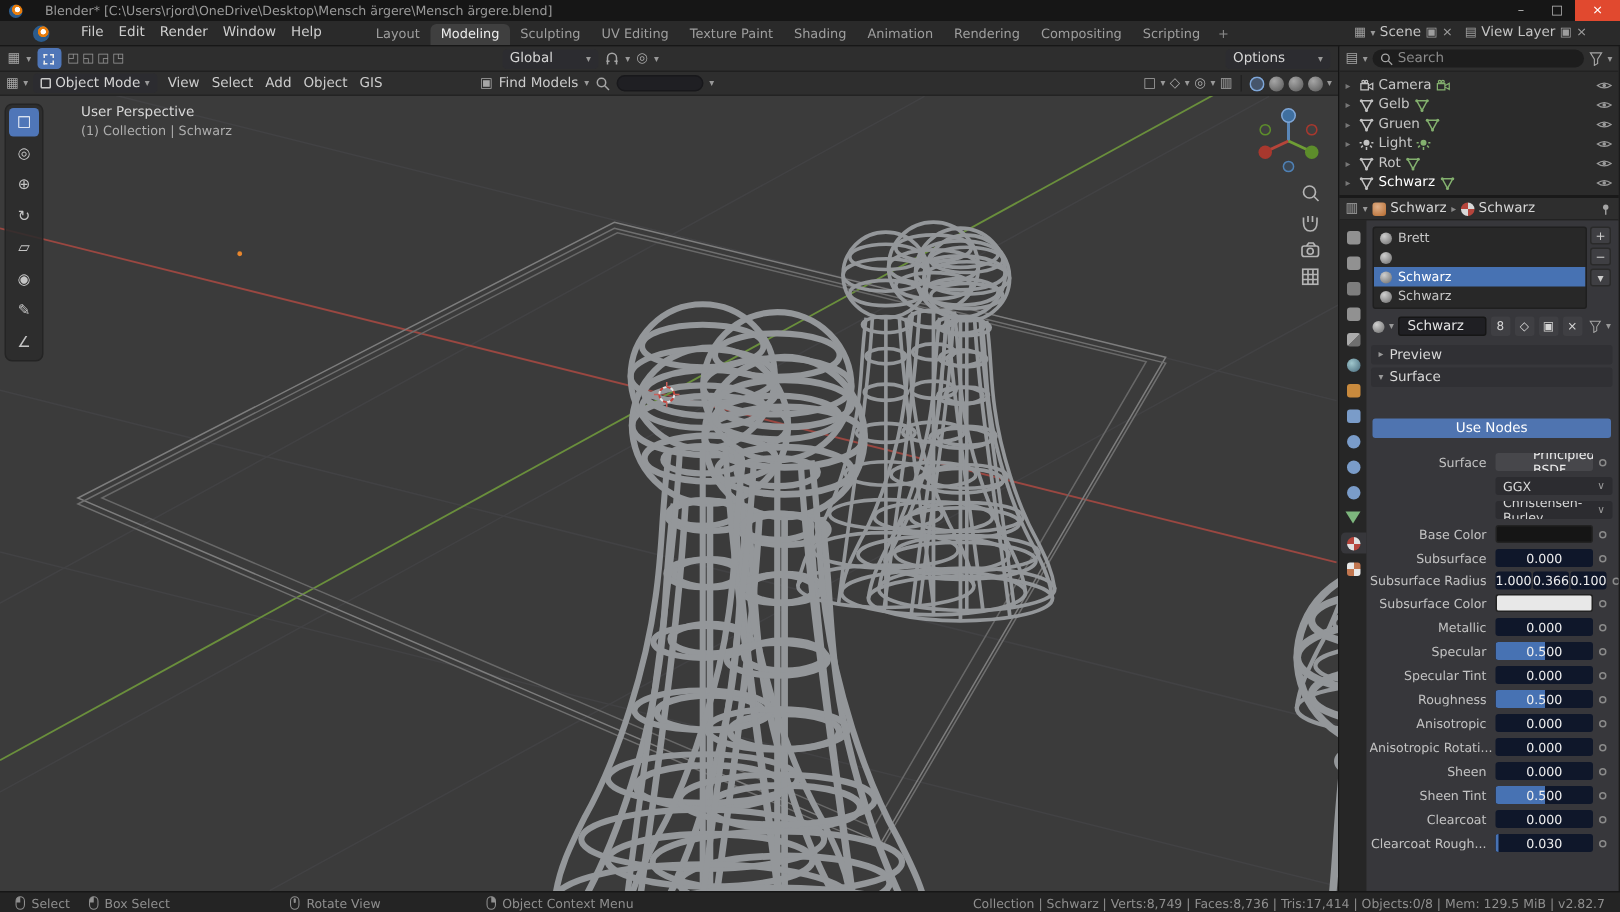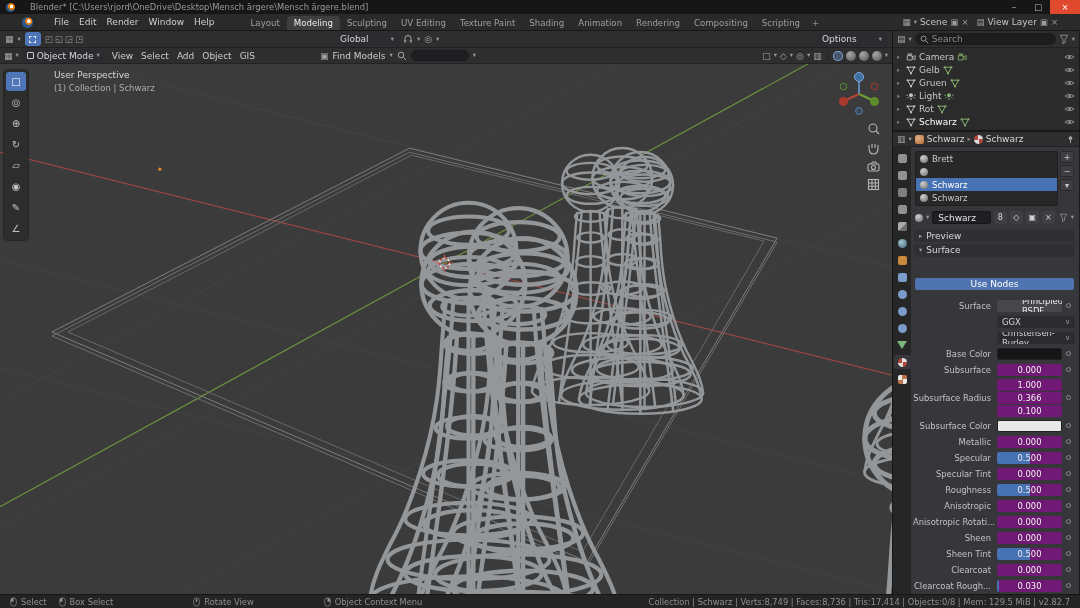--- a/index.html
+++ b/index.html
@@ -136,31 +136,31 @@
     justify-content:center;border-radius:2px;color:#d5d5d5;font-size:8px;padding:0 2px}
 
   .panel-h{height:13px;background:#303034;display:flex;align-items:center;gap:4px;padding:0 5px;
     color:#d8d8d8;margin:1px 1px;border-radius:2px}
   .use-nodes{height:13px;background:#4f74b0;border-radius:2px;margin:20px 2px 8px;display:flex;
     align-items:center;justify-content:center;color:#fff}
 
   .prow{display:grid;grid-template-columns:84px 1fr 13px;align-items:center;height:16px;padding-right:1px}
   .prow.vec{height:auto;padding:1px 1px 1px 0}
   .plabel{text-align:right;padding-right:6px;color:#c3c3c3;white-space:nowrap;overflow:hidden;font-size:8.4px}
-  .pfield{height:12px;background:#701a75;border-radius:2px;position:relative;overflow:hidden;
+  .pfield{height:12px;background:#0f172a;border-radius:2px;position:relative;overflow:hidden;
     display:flex;align-items:center;justify-content:center;color:#efefef;font-size:8.4px}
   .pfield .fill{position:absolute;left:0;top:0;bottom:0;background:#4772b3}
   .pfield span{position:relative;z-index:1}
   .pfield.menu{justify-content:flex-start;padding:0 5px;gap:20px;background:#47474b}
   .mdot{width:5px;height:5px;border-radius:50%;background:#bcbcbc;display:inline-block}
   .pfield.dropdown{grid-column:2/4;background:#2c2c30;justify-content:space-between;padding:0 5px;color:#d8d8d8}
   .pfield.dropdown .drop{color:#9a9a9a;font-size:7px}
   .pfield.swatch{border:1px solid #222}
   .pdecor{width:5px;height:5px;border:1px solid #8a8a8a;border-radius:50%;margin:0 auto}
-  .vstack{display:flex;flex-direction:column;gap:1px}
+  .vstack{display:flex;gap:1px}
 
   
   .statusbar{height:14px;background:#242424;border-top:1px solid #161616;display:flex;
     align-items:center;gap:12px;padding:0 10px;color:#8f8f8f;font-size:8.3px}
   .hint{display:flex;align-items:center;gap:4px}
   .hint:nth-child(3){margin-left:68px}
   .hint:nth-child(4){margin-left:58px}
   .hint-ic{display:inline-flex;color:#8f8f8f}
   .stats{margin-left:auto;color:#8f8f8f;white-space:nowrap}
 </style>

